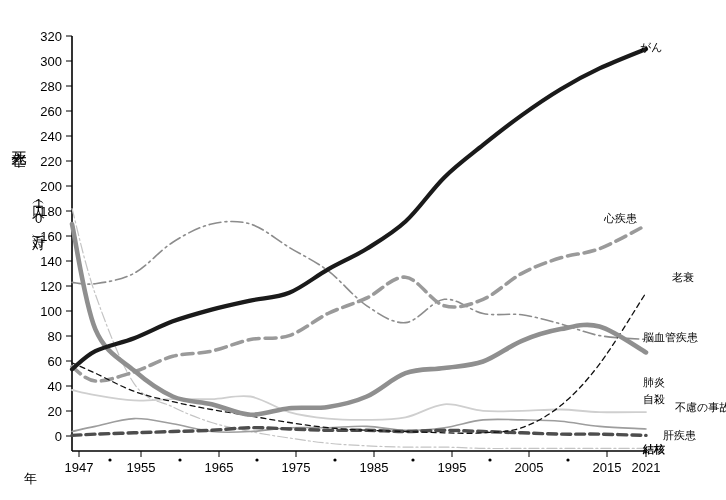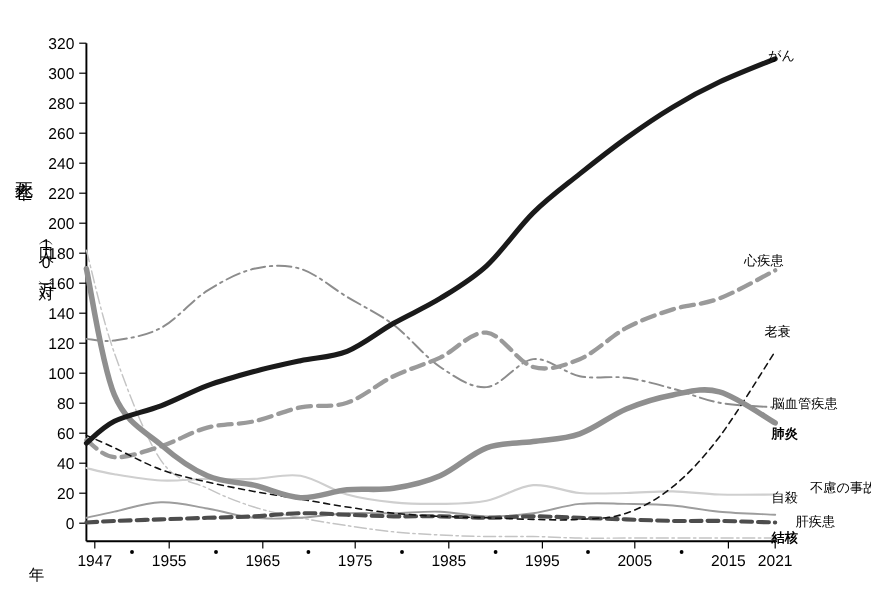--- a/index.html
+++ b/index.html
@@ -156,22 +156,22 @@
         <path d="M72.0,282.4 C75.9,282.6 84.9,285.2 95.3,283.7 C105.6,282.2 121.1,280.2 134.1,273.3 C147.0,266.4 159.9,250.4 172.8,242.2 C185.8,234.0 198.7,227.1 211.6,224.0 C224.5,221.0 237.5,220.2 250.4,224.0 C263.3,227.9 276.3,239.6 289.2,247.4 C302.1,255.2 315.0,261.0 328.0,270.7 C340.9,280.5 353.8,297.1 366.8,305.8 C379.7,314.4 392.6,323.7 405.5,322.6 C418.5,321.5 431.4,300.8 444.3,299.3 C457.3,297.8 470.2,310.9 483.1,313.5 C496.0,316.1 509.0,313.1 521.9,314.8 C534.8,316.6 547.7,320.4 560.7,323.9 C573.6,327.4 585.2,333.0 599.5,335.6 C613.7,338.2 638.2,338.8 646.0,339.5" fill="none" stroke="#8c8c8c" stroke-width="1.6" stroke-linecap="round" stroke-linejoin="round" stroke-dasharray="12,4,2,4"></path>
         <path d="M72.0,366.7 C75.9,369.1 84.9,380.1 95.3,381.0 C105.6,381.8 121.1,376.0 134.1,371.9 C147.0,367.8 159.9,359.8 172.8,356.3 C185.8,352.9 198.7,354.0 211.6,351.1 C224.5,348.3 237.5,342.1 250.4,339.5 C263.3,336.9 276.3,339.9 289.2,335.6 C302.1,331.3 315.0,319.8 328.0,313.5 C340.9,307.3 353.8,304.0 366.8,298.0 C379.7,291.9 392.6,275.9 405.5,277.2 C418.5,278.5 431.4,302.1 444.3,305.8 C457.3,309.4 470.2,304.7 483.1,299.3 C496.0,293.9 509.0,280.2 521.9,273.3 C534.8,266.4 547.7,261.9 560.7,257.8 C573.6,253.7 585.2,254.1 599.5,248.7 C613.7,243.3 638.2,229.2 646.0,225.3" fill="none" stroke="#9a9a9a" stroke-width="3.6" stroke-linecap="round" stroke-linejoin="round" stroke-dasharray="11,6"></path>
         <path d="M72.0,362.8 C75.9,364.5 84.9,368.4 95.3,373.2 C105.6,377.9 121.1,386.6 134.1,391.3 C147.0,396.1 159.9,398.7 172.8,401.7 C185.8,404.7 198.7,407.1 211.6,409.5 C224.5,411.9 237.5,413.8 250.4,416.0 C263.3,418.1 276.3,420.5 289.2,422.5 C302.1,424.4 315.0,426.4 328.0,427.7 C340.9,429.0 353.8,429.6 366.8,430.3 C379.7,430.9 392.6,431.1 405.5,431.5 C418.5,432.0 431.4,432.6 444.3,432.8 C457.3,433.1 470.2,433.7 483.1,432.8 C496.0,432.0 509.0,432.2 521.9,427.7 C534.8,423.1 547.7,416.2 560.7,405.6 C573.6,395.0 585.2,382.9 599.5,364.1 C613.7,345.3 638.2,304.7 646.0,292.8" fill="none" stroke="#111111" stroke-width="1.3" stroke-linecap="round" stroke-linejoin="round" stroke-dasharray="5,4"></path>
         <path d="M72.0,224.0 C75.9,241.6 84.9,304.7 95.3,329.1 C105.6,353.5 121.1,359.4 134.1,370.6 C147.0,381.8 159.9,390.9 172.8,396.5 C185.8,402.2 198.7,401.3 211.6,404.3 C224.5,407.3 237.5,414.0 250.4,414.7 C263.3,415.3 276.3,409.5 289.2,408.2 C302.1,406.9 315.0,408.9 328.0,406.9 C340.9,405.0 353.8,402.2 366.8,396.5 C379.7,390.9 392.6,377.9 405.5,373.2 C418.5,368.4 431.4,369.9 444.3,368.0 C457.3,366.1 470.2,366.1 483.1,361.5 C496.0,357.0 509.0,346.2 521.9,340.8 C534.8,335.4 547.7,331.5 560.7,329.1 C573.6,326.7 585.2,322.6 599.5,326.5 C613.7,330.4 638.2,348.1 646.0,352.4" fill="none" stroke="#8f8f8f" stroke-width="4.6" stroke-linecap="round" stroke-linejoin="round"></path>
         <path d="M72.0,369.3 C75.9,366.3 84.9,356.3 95.3,351.1 C105.6,346.0 121.1,343.1 134.1,338.2 C147.0,333.2 159.9,326.1 172.8,321.3 C185.8,316.6 198.7,313.1 211.6,309.6 C224.5,306.2 237.5,303.4 250.4,300.6 C263.3,297.8 276.3,298.0 289.2,292.8 C302.1,287.6 315.0,276.8 328.0,269.4 C340.9,262.1 353.8,256.7 366.8,248.7 C379.7,240.7 392.6,233.3 405.5,221.5 C418.5,209.6 431.4,190.1 444.3,177.4 C457.3,164.6 470.2,155.3 483.1,144.9 C496.0,134.6 509.0,124.4 521.9,115.1 C534.8,105.8 547.7,97.0 560.7,89.2 C573.6,81.4 585.2,75.1 599.5,68.4 C613.7,61.7 638.2,52.2 646.0,49.0" fill="none" stroke="#1a1a1a" stroke-width="4.2" stroke-linecap="round" stroke-linejoin="round"></path>
       </g>
 
   </svg>
 
   <div class="lbl" style="left:640px; top:40px;">がん</div>
-  <div class="lbl" style="left:620px; top:211px;">心疾患</div>
-  <div class="lbl" style="left:637px; top:270px;">老衰</div>
+  <div class="lbl" style="left:604px; top:211px;">心疾患</div>
+  <div class="lbl" style="left:672px; top:270px;">老衰</div>
   <div class="lbl" style="left:643px; top:330px;text-align:center;">脳血管疾患</div>
-  <div class="lbl" style="left:643px; top:355px;font-weight:bold;">肺炎</div>
+  <div class="lbl" style="left:643px; top:375px;">肺炎</div>
   <div class="lbl" style="left:643px; top:400px;margin-left:32px;">不慮の事故</div>
-  <div class="lbl" style="left:643px; top:408px;">自殺</div>
+  <div class="lbl" style="left:643px; top:392px;">自殺</div>
   <div class="lbl" style="left:643px; top:428px;margin-left:20px;">肝疾患</div>
   <div class="lbl" style="left:643px; top:442px;font-weight:bold;">結核</div>
 
 </div>
 
 </body></html>

